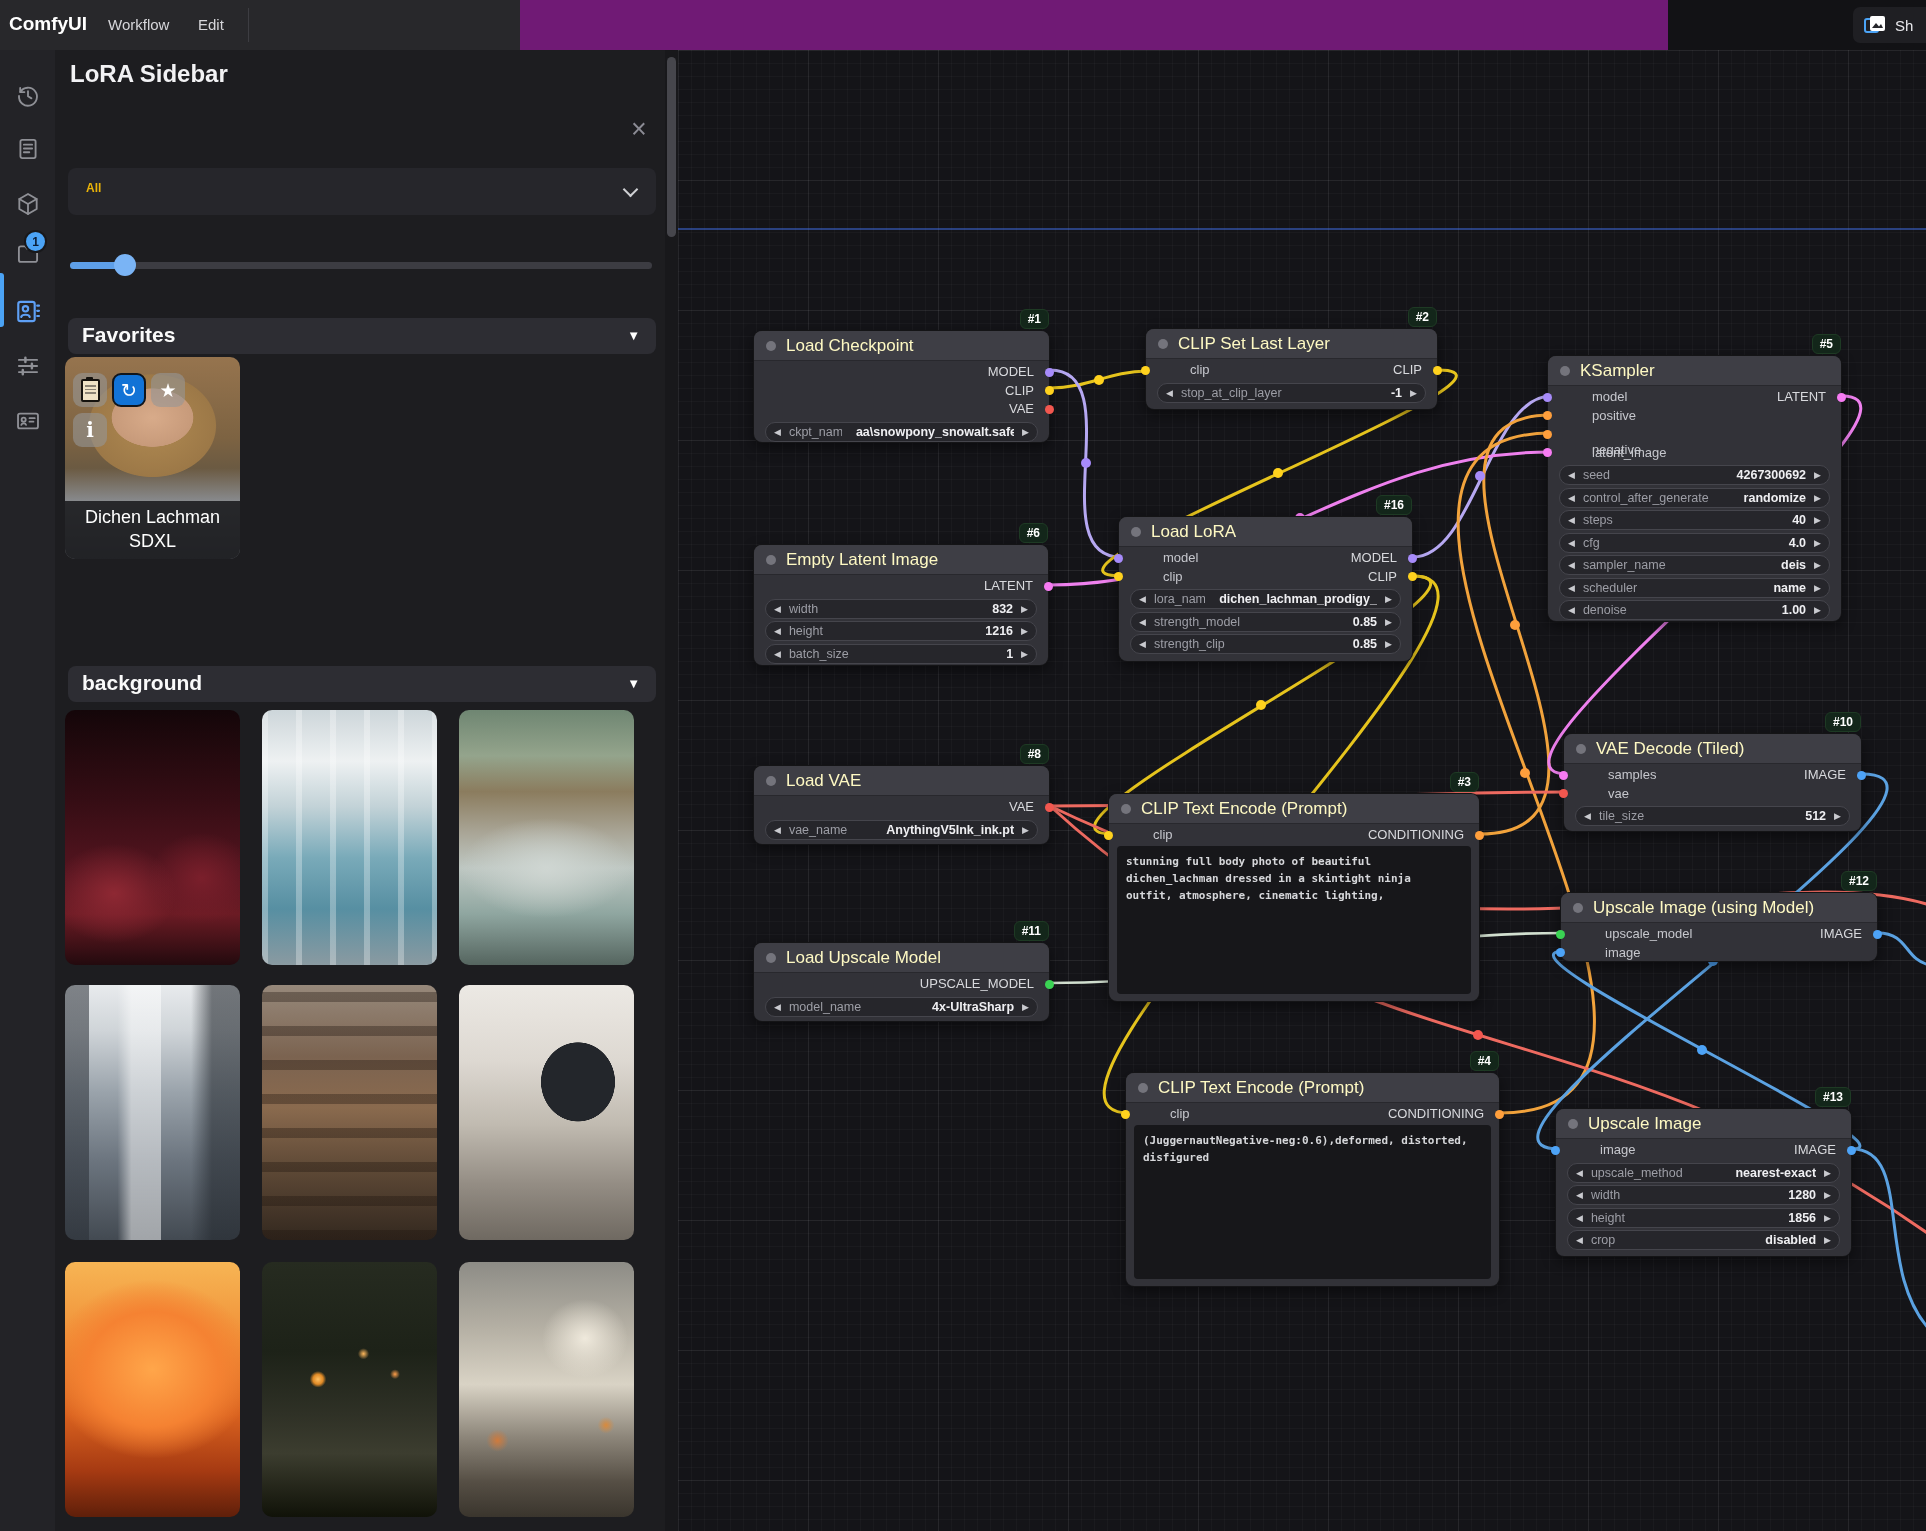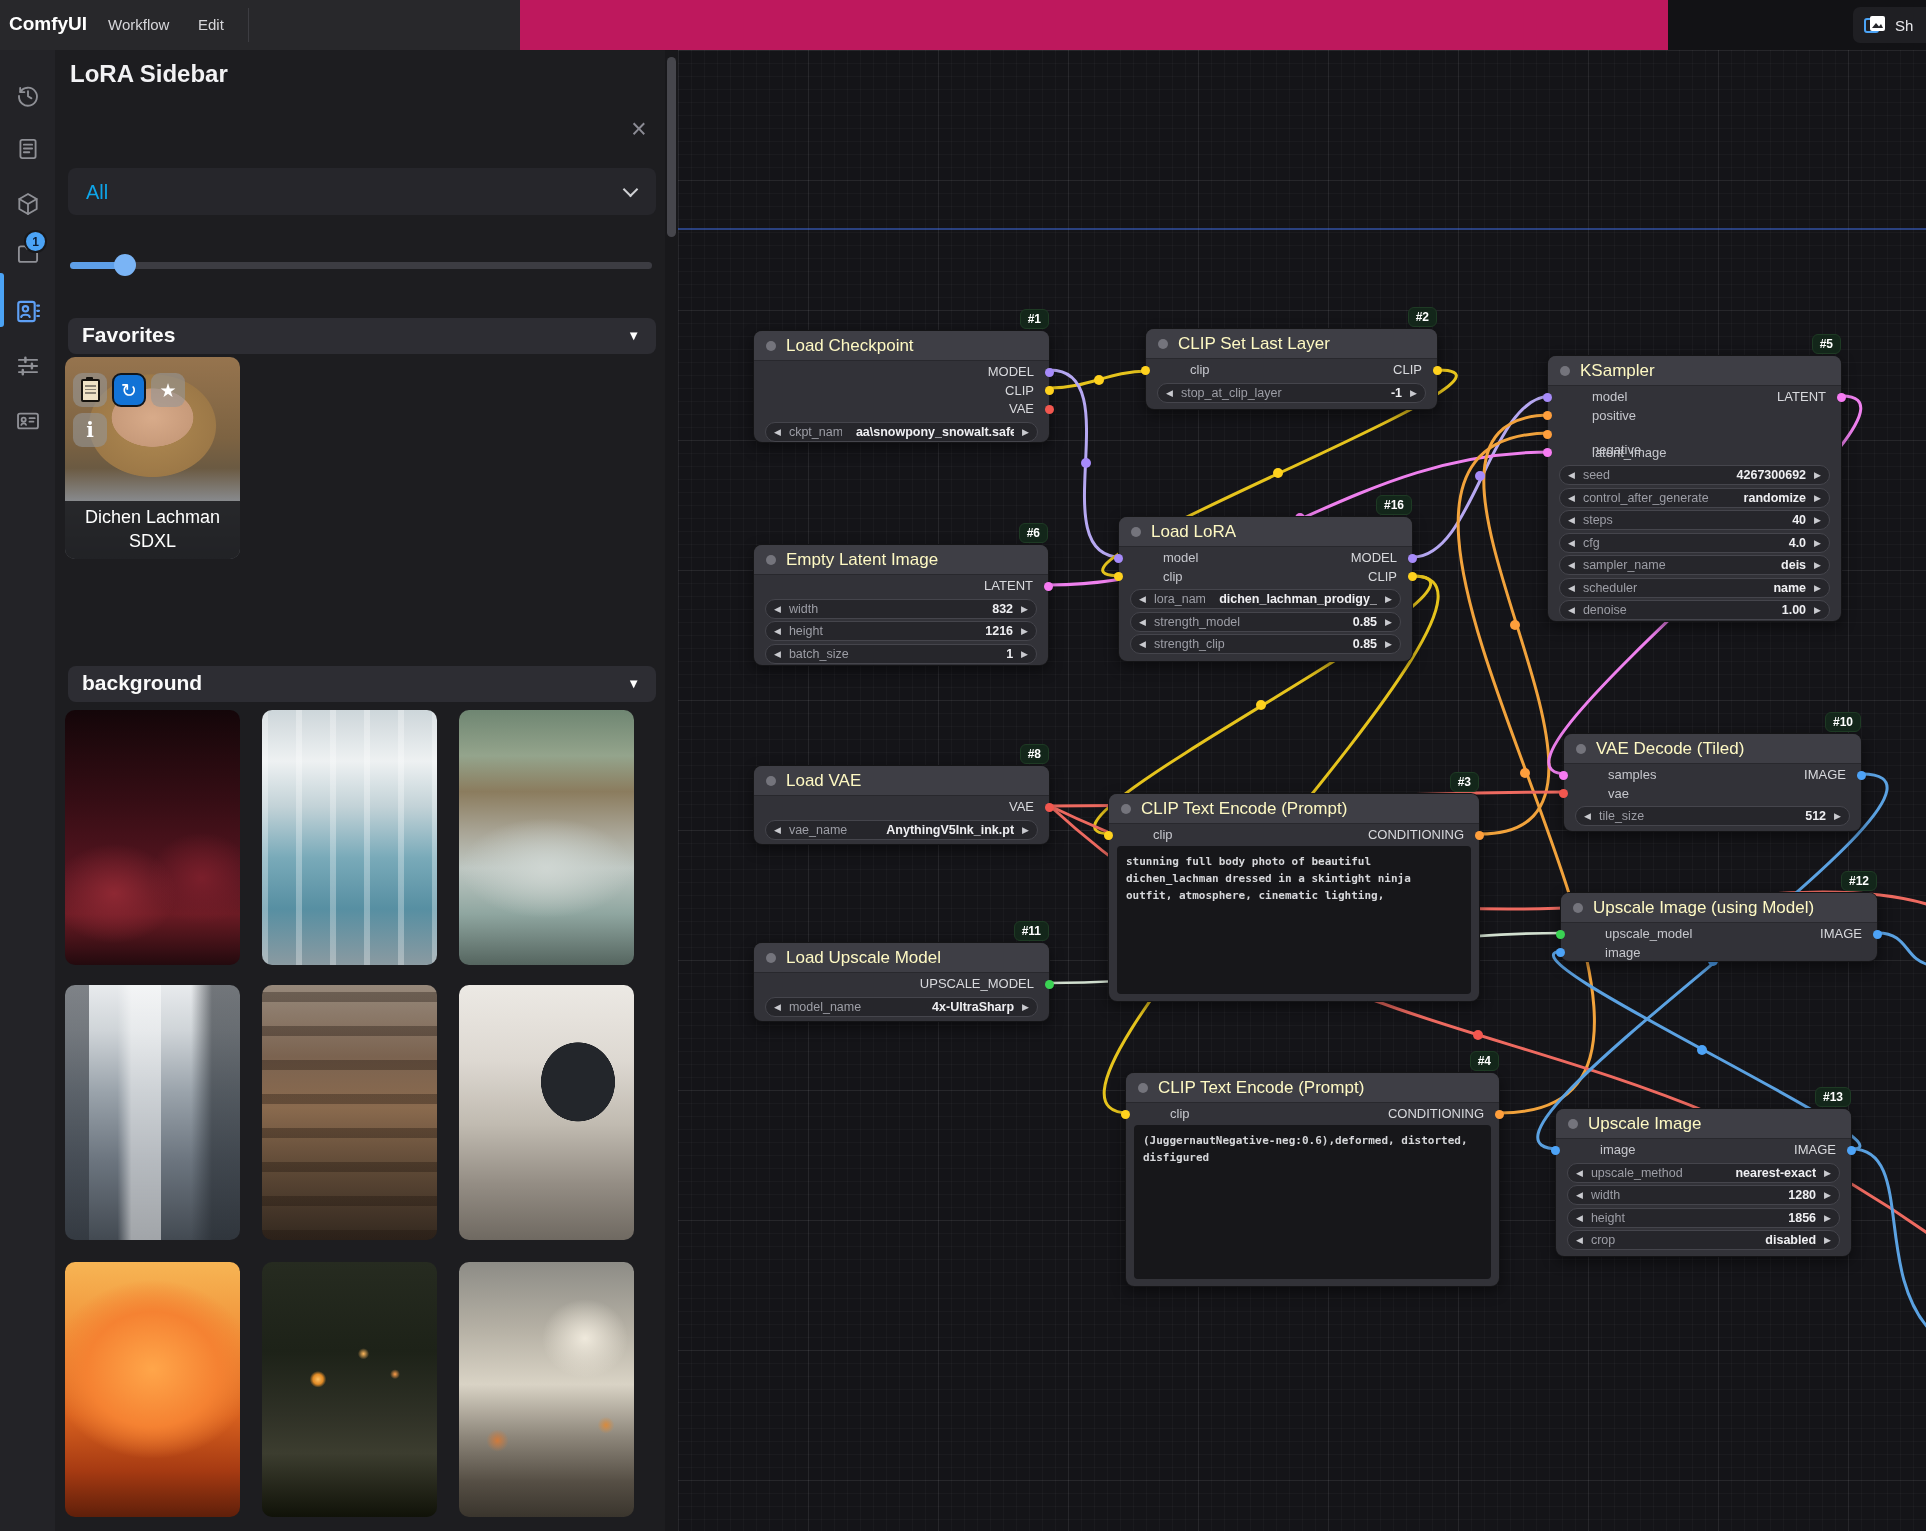--- a/index.html
+++ b/index.html
@@ -1,20 +1,20 @@
 <!DOCTYPE html>
 <html><head>
 <meta charset="utf-8">
 <style>
   html,body{margin:0;padding:0;}
   body{width:1926px;height:1531px;overflow:hidden;position:relative;background:#121215;
        font-family:"Liberation Sans","DejaVu Sans",sans-serif;-webkit-font-smoothing:antialiased;}
 
   
-  .topbar{position:absolute;left:0;top:0;width:1668px;height:50px;background:#be185d;z-index:30;}
+  .topbar{position:absolute;left:0;top:0;width:1668px;height:50px;background:#701a75;z-index:30;}
   .menubar{position:absolute;left:0;top:0;width:520px;height:50px;background:#28282b;}
   .brand{position:absolute;left:9px;top:13px;font-size:19px;font-weight:bold;color:#fff;cursor:pointer;}
   .menu-item{position:absolute;top:16px;font-size:15px;color:#d6d6da;cursor:pointer;}
   .menu-workflow{left:108px;}
   .menu-edit{left:198px;}
   .menu-divider{position:absolute;left:248px;top:8px;width:1px;height:34px;background:#3d3d42;}
   .share-btn{position:absolute;left:1853px;top:7px;height:36px;width:92px;background:#1f1f23;border:none;
              border-radius:7px;display:flex;align-items:center;gap:9px;padding:0 11px;color:#e8e8ec;
              font-size:15px;font-family:inherit;cursor:pointer;}
 
@@ -33,21 +33,21 @@
   .sb-title{position:absolute;left:15px;top:10px;font-size:24px;font-weight:bold;color:#f2f2f4;}
   .search-box{position:absolute;left:13px;top:56px;width:546px;height:46px;border:1px solid #70707a;border-radius:8px;
               background:#1d1d20;box-sizing:border-box;}
   .search-box input{width:100%;height:100%;background:transparent;border:none;outline:none;color:#e3e3e7;
                     font-size:17px;padding:0 14px;font-family:inherit;box-sizing:border-box;}
   .search-box input::placeholder{color:#7e7e88;}
   .search-clear{position:absolute;left:565px;top:56px;width:38px;height:46px;display:flex;align-items:center;
                 justify-content:center;color:#8b8b94;font-size:27px;cursor:pointer;}
   .dropdown{position:absolute;left:13px;top:118px;width:588px;height:47px;background:#26262b;border-radius:8px;
             cursor:pointer;}
-  .dropdown .dd-label{position:absolute;left:18px;top:13px;font-size:20px;color:#0ea5e9;font-weight:normal;}
+  .dropdown .dd-label{position:absolute;left:18px;top:13px;font-size:12px;color:#eab308;font-weight:bold;}
   .dd-chev{position:absolute;right:20px;top:16px;width:9px;height:9px;border-right:2px solid #cfd0d4;
            border-bottom:2px solid #cfd0d4;transform:rotate(45deg);}
   .slider-track{position:absolute;left:15px;top:212px;width:582px;height:7px;border-radius:4px;background:#3c3c42;cursor:pointer;}
   .slider-fill{position:absolute;left:0;top:0;height:7px;border-radius:4px;background:#5e9fe8;}
   .slider-thumb{position:absolute;top:-8px;width:22px;height:22px;border-radius:50%;background:#7ab4f5;}
   .section-header{position:absolute;left:13px;width:588px;height:36px;background:#2d2d33;border-radius:8px;cursor:pointer;}
   .section-header .sec-label{position:absolute;left:14px;top:5px;font-size:21px;font-weight:bold;color:#fafafa;}
   .section-header .sec-arrow{position:absolute;right:16px;top:10px;font-size:13px;color:#fff;}
   .fav-card{position:absolute;left:10px;top:307px;width:175px;height:202px;border-radius:10px;overflow:hidden;cursor:pointer;}
   .fav-overlay-btn{position:absolute;width:34px;height:34px;border-radius:9px;background:rgba(150,150,150,.6);

